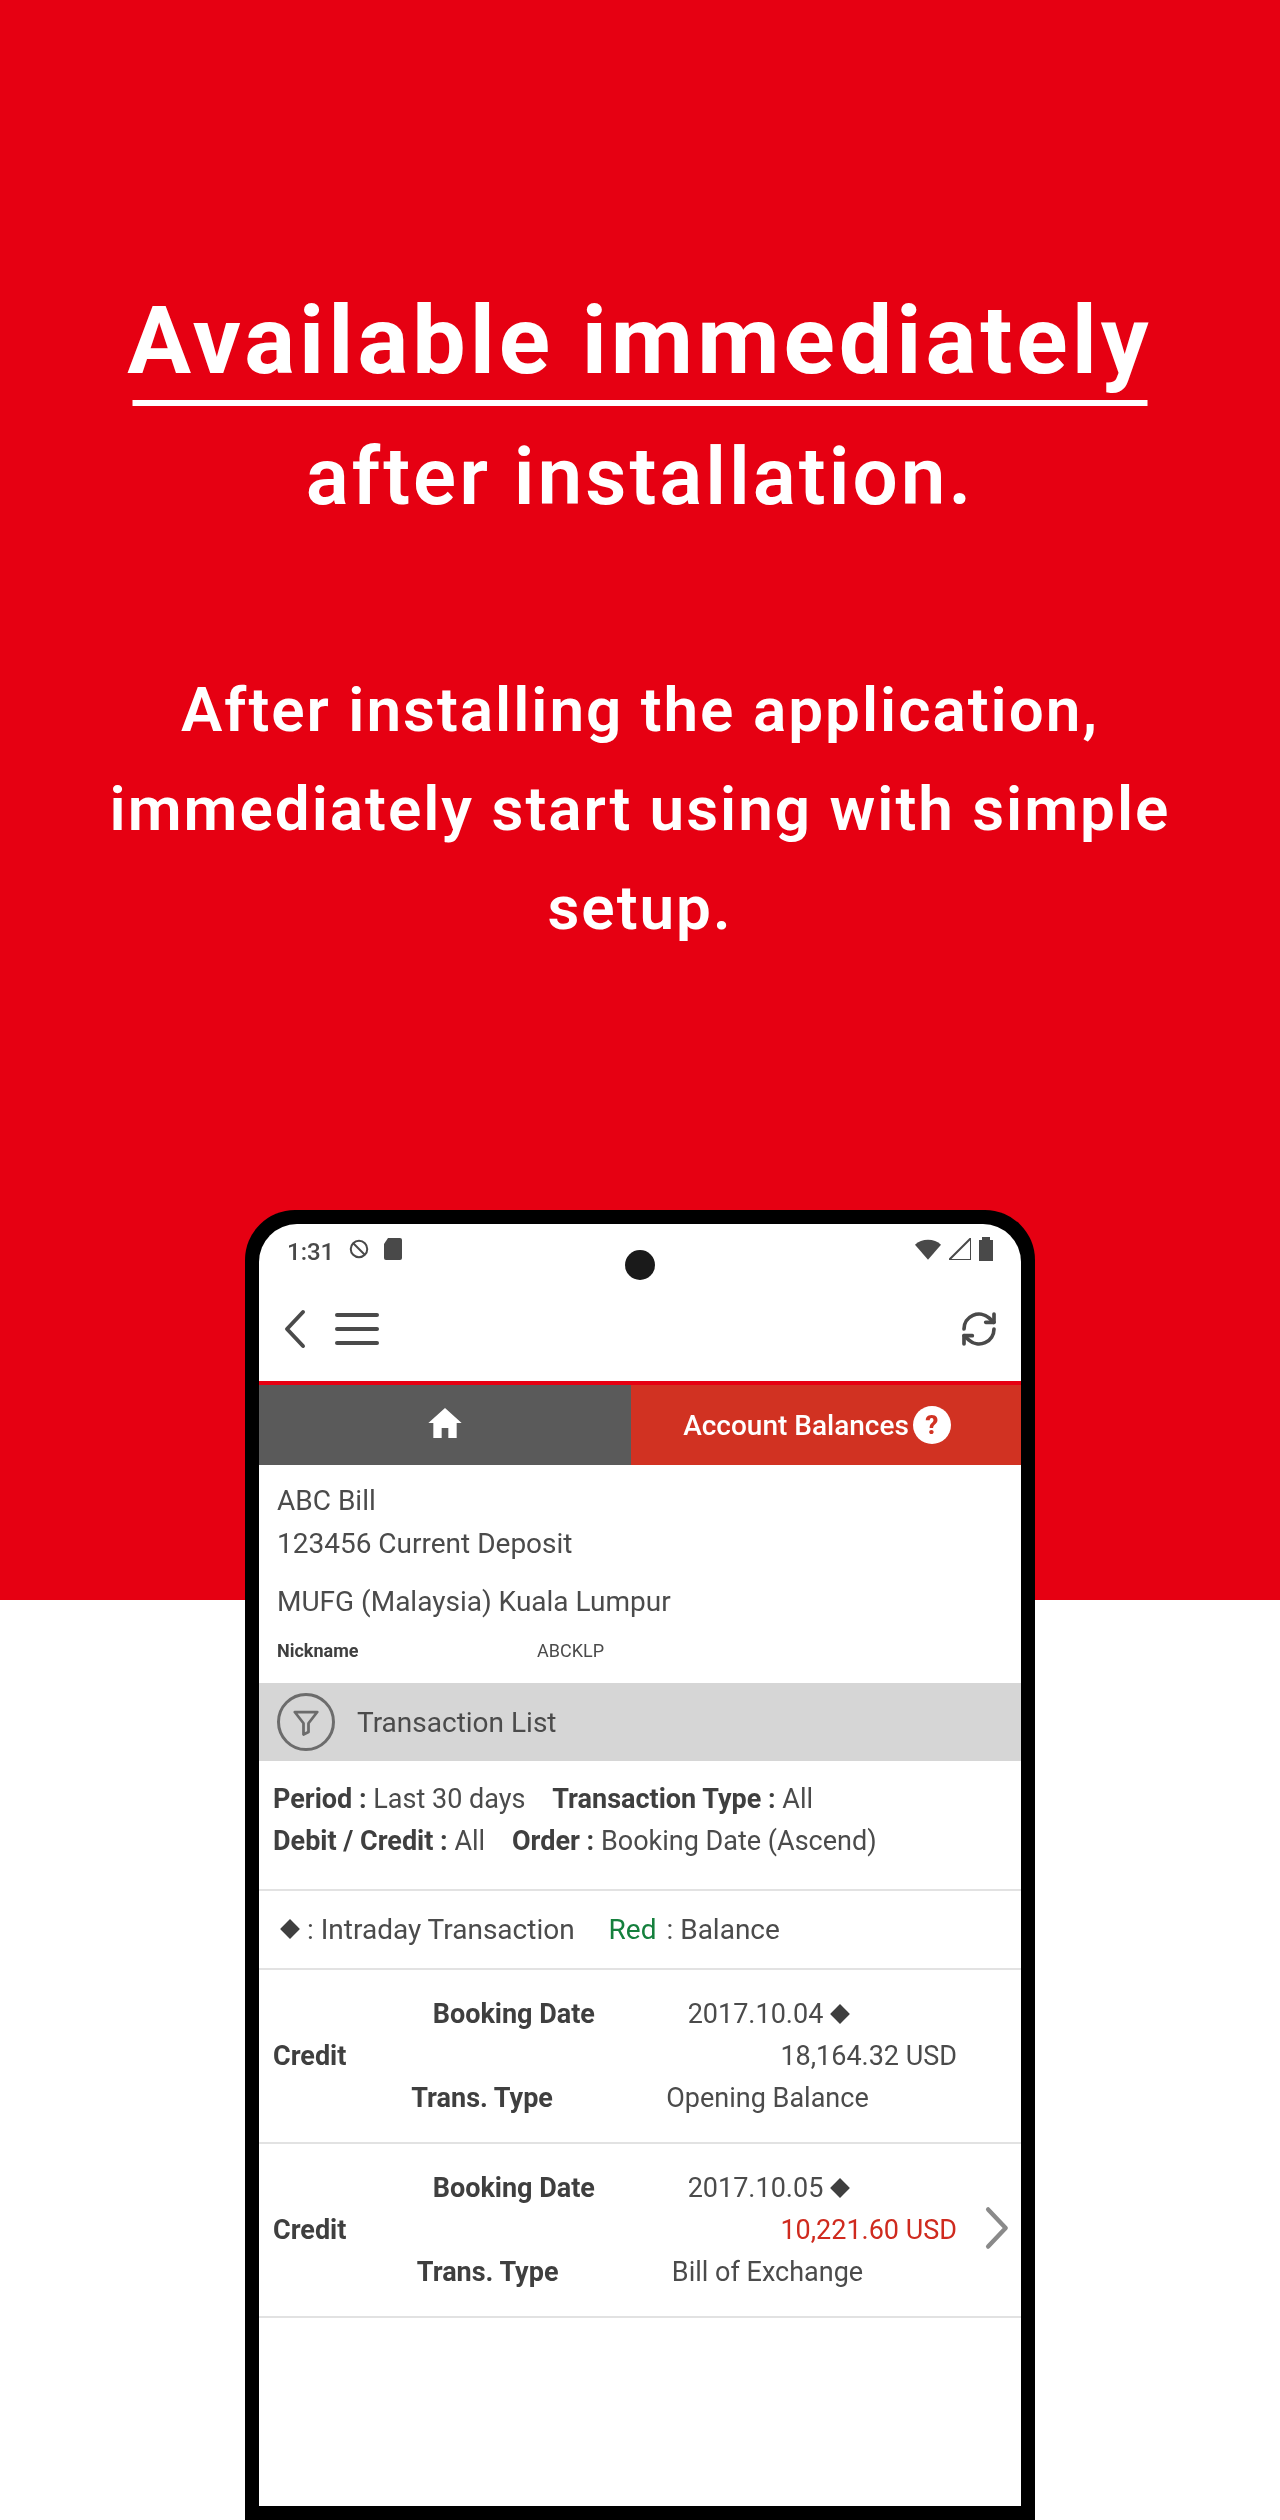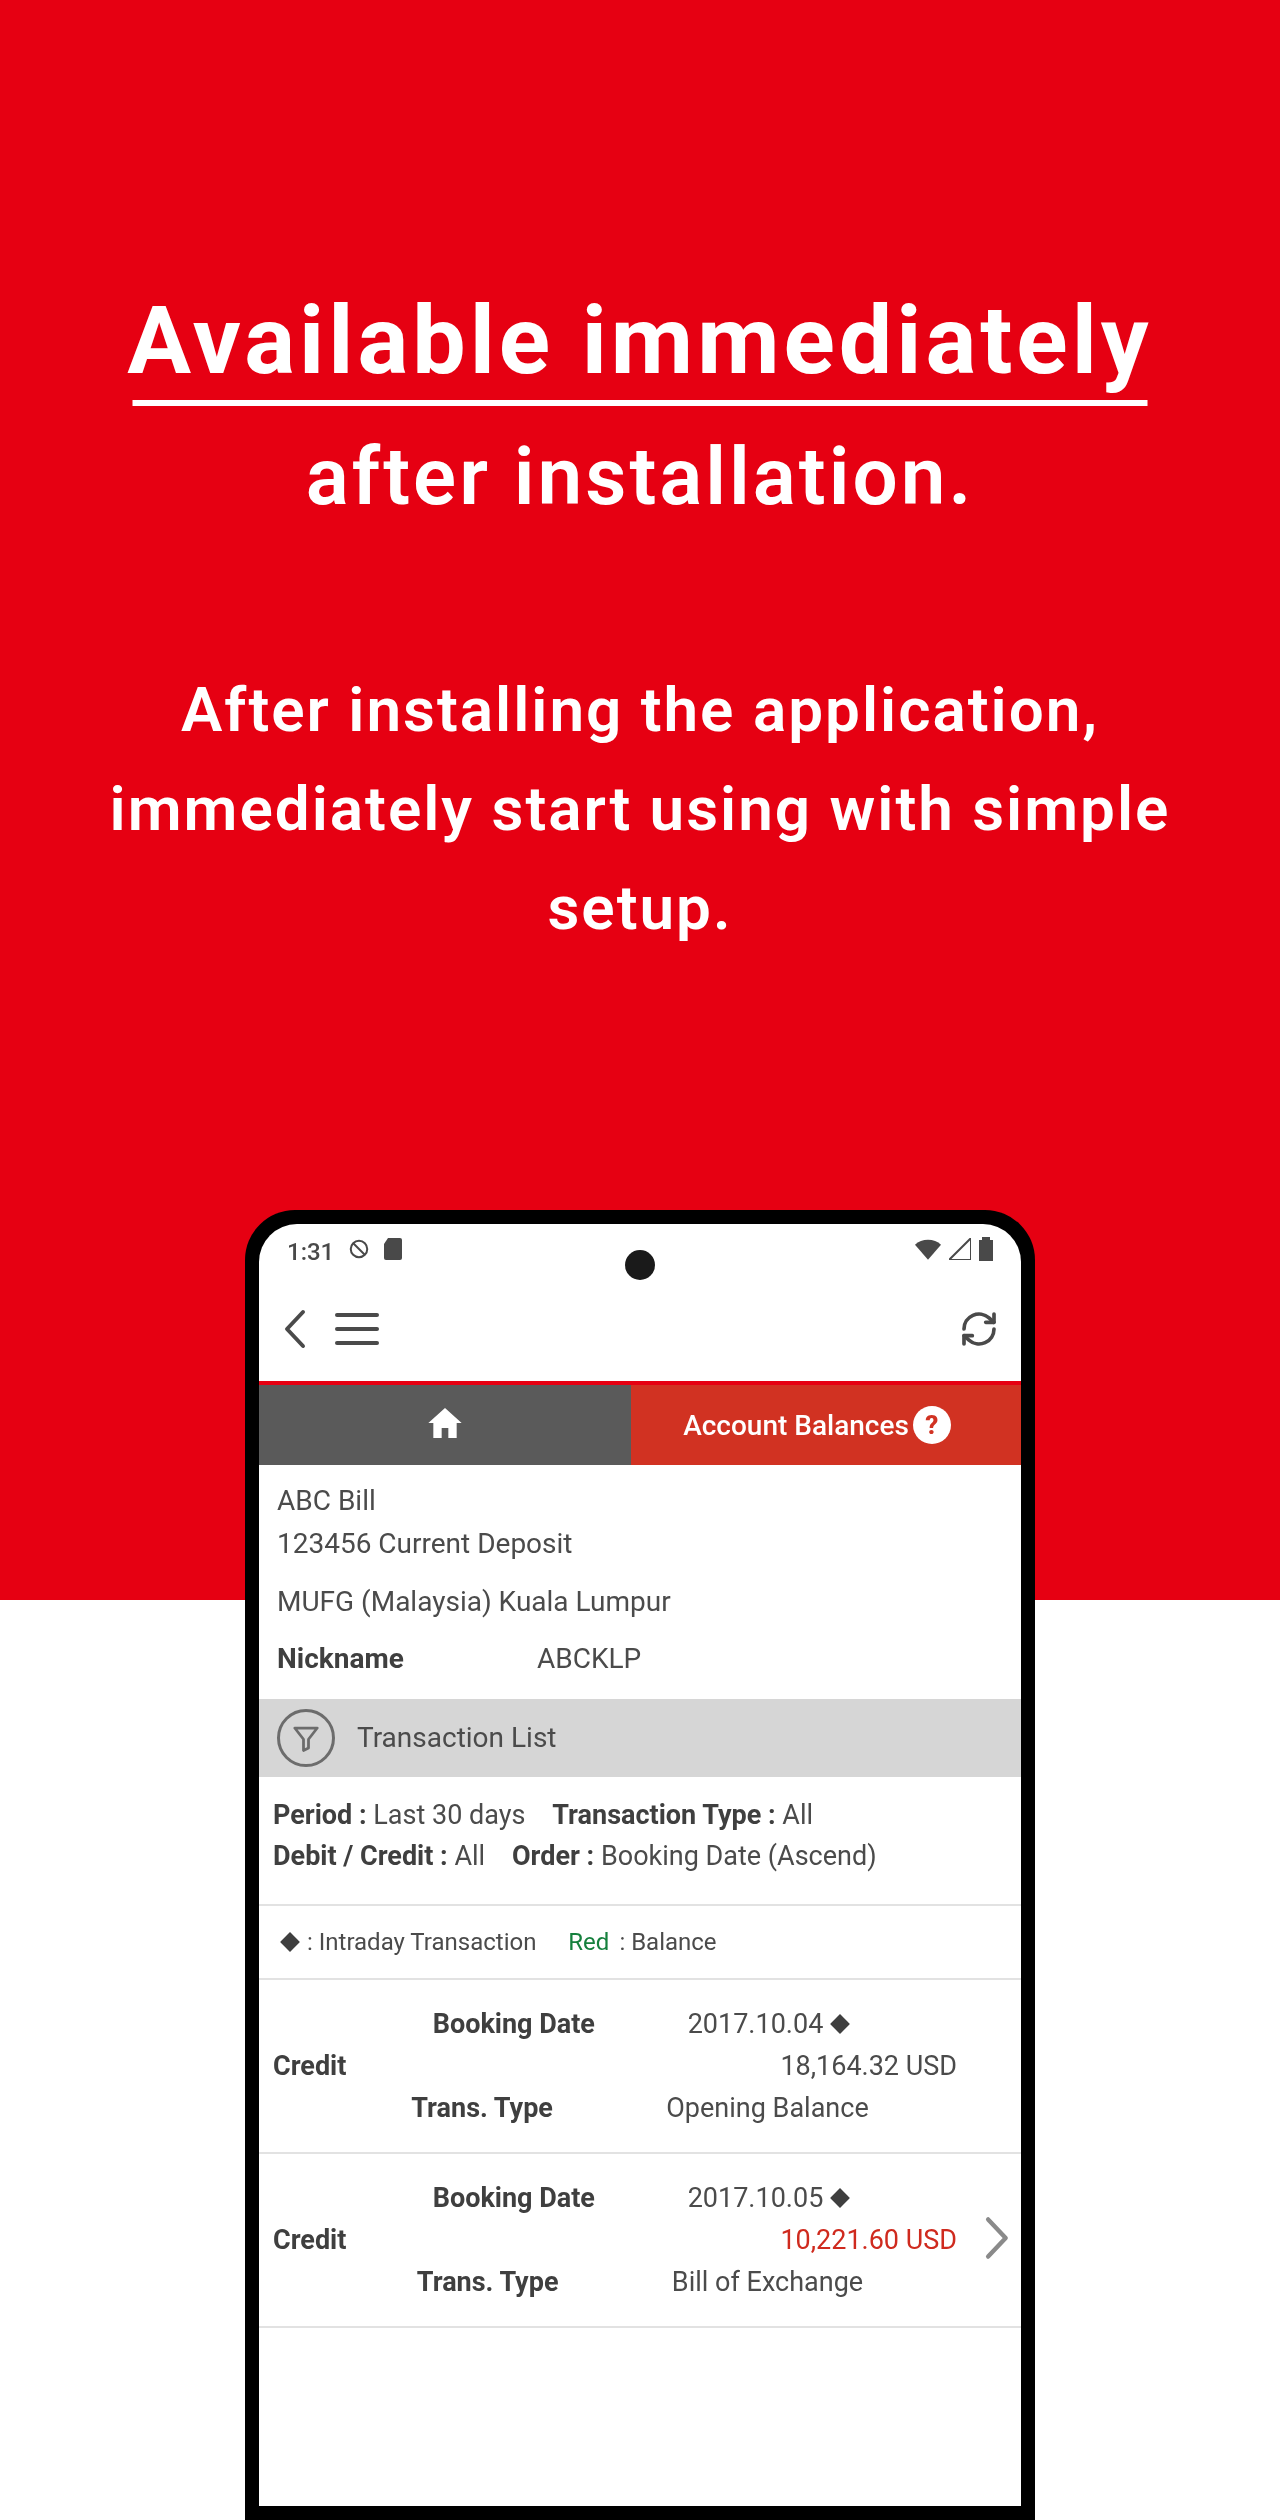--- a/index.html
+++ b/index.html
@@ -154,21 +154,21 @@
   .acct-block {
     padding: 14px 18px 6px 18px;
     color: #4b4b4b;
     font-size: 28px;
     line-height: 1.55;
   }
   .acct-row2 { margin-top: 14px; }
   .nick-row {
     display: flex;
     margin-top: 14px;
-    font-size: 28px;
+    font-size: 18px;
   }
   .nick-row .label { font-weight: 700; color: #3f3f3f; width: 260px; }
 
   .txn-header {
     margin-top: 12px;
     background: #d6d6d6;
     display: flex;
     align-items: center;
     gap: 22px;
     padding: 10px 18px;
@@ -188,21 +188,21 @@
     padding: 18px 14px 26px 14px;
     color: #4b4b4b;
     font-size: 27px;
     line-height: 1.55;
     border-bottom: 2px solid #e2e2e2;
   }
   .meta-block b { font-weight: 700; color: #3f3f3f; }
 
   .legend {
     padding: 22px 14px;
-    font-size: 24px;
+    font-size: 28px;
     color: #4b4b4b;
     border-bottom: 2px solid #e2e2e2;
     display: flex;
     gap: 10px;
     align-items: center;
   }
   .legend .red { color: #15803d; }
 
   .txn {
     border-bottom: 2px solid #e2e2e2;

